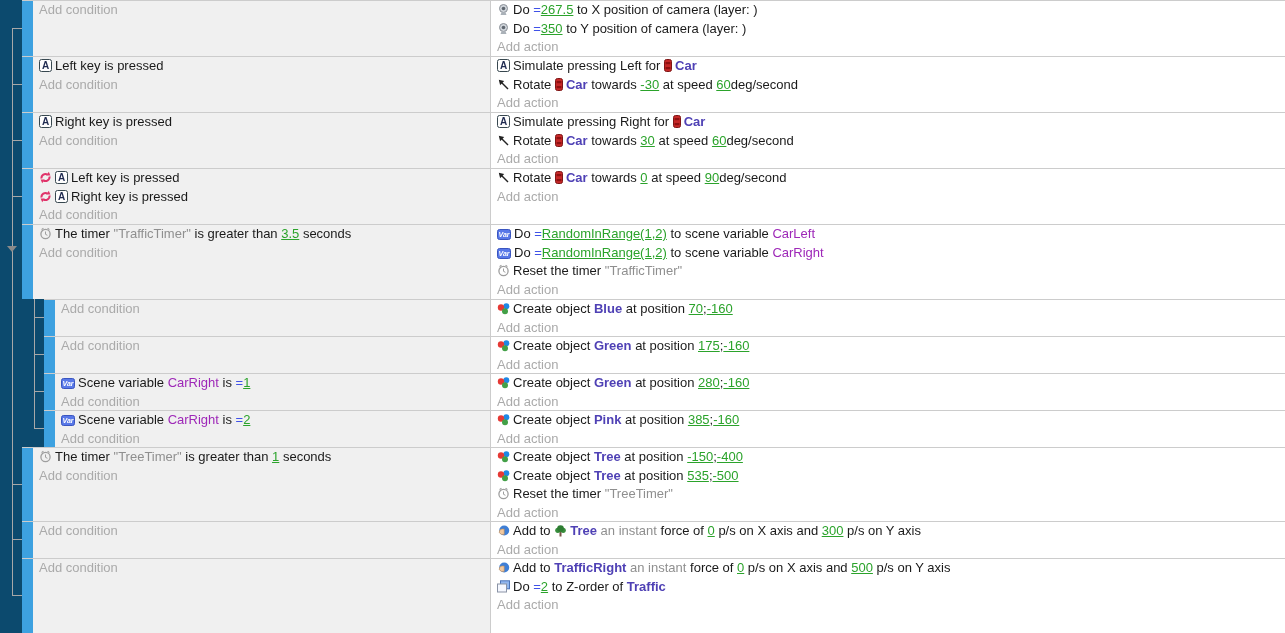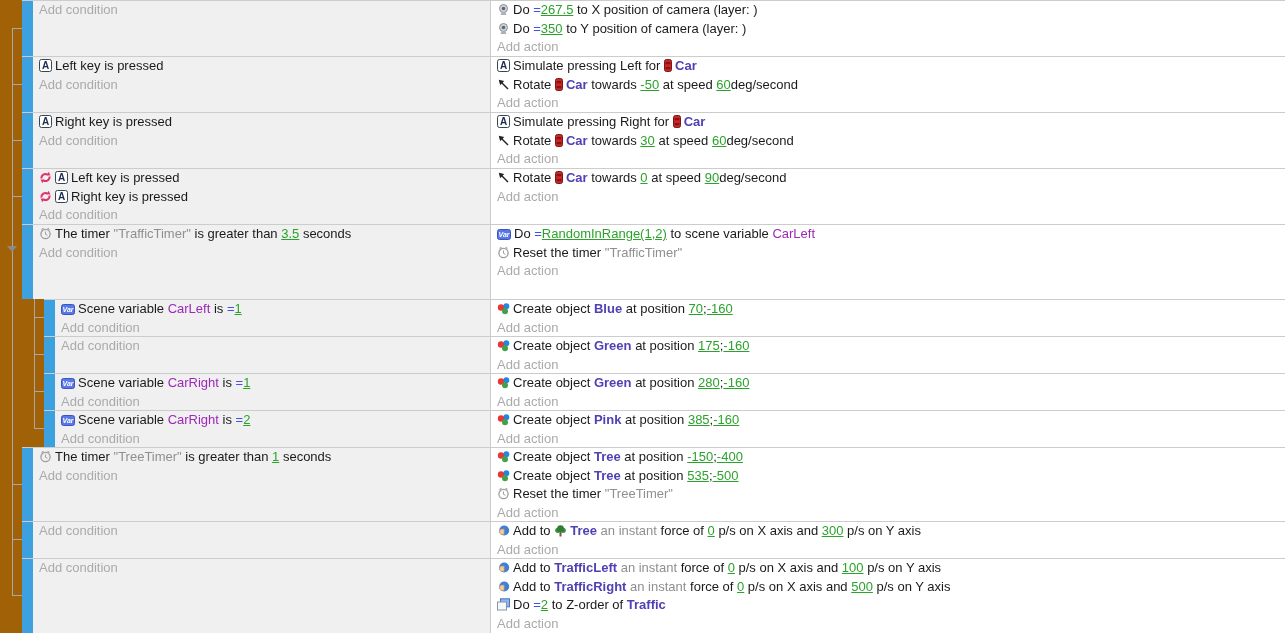--- a/index.html
+++ b/index.html
@@ -1,20 +1,20 @@
 <!DOCTYPE html>
 <html style="--event-bar: #3da1e0; --condition-bg: #f0f0f0; --action-bg: #ffffff; --divider: #cccccc; --tree-line: #a8a8a8; --placeholder: #aaaaaa; --number: #2ba32b; --operator: #4052e8; --scene-variable: #9e28b8; --object-name: #4f41b5; --muted: #8f8f8f; --text: #1a1a1a;"><head>
 <meta charset="utf-8">
 <style>
   html,body{margin:0;padding:0;background:#fff;}
   #sheet{
     position:relative;
     width:1285px;height:633px;
     overflow:hidden;
-    background:#a16207;
+    background:#0c4a6e;
     font-family:"Liberation Sans","DejaVu Sans",sans-serif;
     font-size:13px;
     color:var(--text,#1a1a1a);
   }
   #events{position:relative;}
   .event{
     display:flex;
     box-sizing:border-box;
     border-top:1px solid var(--divider,#ccc);
     overflow:hidden;
@@ -91,21 +91,21 @@
                 <rect x="1.6" y="3" width="4.8" height="2.2" fill="#8e1111"></rect>
                 <rect x="1.6" y="8" width="4.8" height="2.2" fill="#8e1111"></rect>
               </svg></span><span class="seg-obj">Car</span></div>
           <div class="row"><span class="icon"><svg width="13" height="13">
                 <path d="M11 11 L4 4" stroke="#222" stroke-width="1.4"></path>
                 <path d="M1.8 1.8 L7.2 3.1 L3.1 7.2 Z" fill="#222"></path>
               </svg></span><span class="seg-p">Rotate </span><span class="icon"><svg width="8" height="13">
                 <rect x="0.5" y="0.5" width="7" height="12" rx="2" fill="#c62828" stroke="#7f1616"></rect>
                 <rect x="1.6" y="3" width="4.8" height="2.2" fill="#8e1111"></rect>
                 <rect x="1.6" y="8" width="4.8" height="2.2" fill="#8e1111"></rect>
-              </svg></span><span class="seg-obj">Car</span><span class="seg-p"> towards </span><span class="seg-n">-50</span><span class="seg-p"> at speed </span><span class="seg-n">60</span><span class="seg-p">deg/second</span></div>
+              </svg></span><span class="seg-obj">Car</span><span class="seg-p"> towards </span><span class="seg-n">-30</span><span class="seg-p"> at speed </span><span class="seg-n">60</span><span class="seg-p">deg/second</span></div>
           <div class="row ph">Add action</div>
         </div>
       </div>
       <div class="event lvl0" style="height: 56px;">
         <div class="bar"></div>
         <div class="cond">
           <div class="row"><span class="icon"><svg width="13" height="13">
                 <rect x="0.5" y="0.5" width="12" height="12" rx="2" fill="#fdfdfd" stroke="#37474f"></rect>
                 <text x="6.5" y="10" font-size="10" font-weight="bold" fill="#1f2a50" text-anchor="middle">A</text>
               </svg></span><span class="seg-p">Right key is pressed</span></div>
@@ -174,35 +174,35 @@
                 <path d="M6.5 4.5 V7.3 L8.4 8.3" stroke="#9e9e9e" stroke-width="1" fill="none"></path>
                 <path d="M2.6 2.6 L4.4 1.2 M10.4 2.6 L8.6 1.2" stroke="#9e9e9e" stroke-width="1.2"></path>
               </svg></span><span class="seg-p">The timer </span><span class="seg-m">"TrafficTimer"</span><span class="seg-p"> is greater than </span><span class="seg-n">3.5</span><span class="seg-p"> seconds</span></div>
           <div class="row ph">Add condition</div>
         </div>
         <div class="act">
           <div class="row"><span class="icon"><svg width="14" height="11">
                 <rect x="0.5" y="0.5" width="13" height="10" rx="2" fill="#5878e8" stroke="#3a55c0"></rect>
                 <text x="7" y="8" font-size="7" font-style="italic" font-weight="bold" fill="#ffffff" text-anchor="middle">Var</text>
               </svg></span><span class="seg-p">Do </span><span class="seg-o">=</span><span class="seg-n">RandomInRange(1,2)</span><span class="seg-p"> to scene variable </span><span class="seg-v">CarLeft</span></div>
+          <div class="row"><span class="icon"><svg width="14" height="11">
+                <rect x="0.5" y="0.5" width="13" height="10" rx="2" fill="#5878e8" stroke="#3a55c0"></rect>
+                <text x="7" y="8" font-size="7" font-style="italic" font-weight="bold" fill="#ffffff" text-anchor="middle">Var</text>
+              </svg></span><span class="seg-p">Do </span><span class="seg-o">=</span><span class="seg-n">RandomInRange(1,2)</span><span class="seg-p"> to scene variable </span><span class="seg-v">CarRight</span></div>
           <div class="row"><span class="icon"><svg width="13" height="13">
                 <circle cx="6.5" cy="7" r="4.6" fill="none" stroke="#9e9e9e" stroke-width="1.3"></circle>
                 <path d="M6.5 4.5 V7.3 L8.4 8.3" stroke="#9e9e9e" stroke-width="1" fill="none"></path>
                 <path d="M2.6 2.6 L4.4 1.2 M10.4 2.6 L8.6 1.2" stroke="#9e9e9e" stroke-width="1.2"></path>
               </svg></span><span class="seg-p">Reset the timer </span><span class="seg-m">"TrafficTimer"</span></div>
           <div class="row ph">Add action</div>
         </div>
       </div>
       <div class="event lvl1" style="height: 37px;">
         <div class="bar"></div>
         <div class="cond">
-          <div class="row"><span class="icon"><svg width="14" height="11">
-                <rect x="0.5" y="0.5" width="13" height="10" rx="2" fill="#5878e8" stroke="#3a55c0"></rect>
-                <text x="7" y="8" font-size="7" font-style="italic" font-weight="bold" fill="#ffffff" text-anchor="middle">Var</text>
-              </svg></span><span class="seg-p">Scene variable </span><span class="seg-v">CarLeft</span><span class="seg-p"> is </span><span class="seg-o">=</span><span class="seg-n">1</span></div>
           <div class="row ph">Add condition</div>
         </div>
         <div class="act">
           <div class="row"><span class="icon"><svg width="13" height="13">
                 <circle cx="9.3" cy="4.3" r="3" fill="#1e88e5"></circle>
                 <circle cx="4" cy="5.5" r="3.2" fill="#e53935"></circle>
                 <circle cx="8" cy="9.3" r="3" fill="#43a047"></circle>
               </svg></span><span class="seg-p">Create object </span><span class="seg-obj">Blue</span><span class="seg-p"> at position </span><span class="seg-n">70</span><span class="seg-p">;</span><span class="seg-n">-160</span></div>
           <div class="row ph">Add action</div>
         </div>
@@ -303,24 +303,20 @@
               </svg></span><span class="seg-obj">Tree</span><span class="seg-m"> an instant</span><span class="seg-p"> force of </span><span class="seg-n">0</span><span class="seg-p"> p/s on X axis and </span><span class="seg-n">300</span><span class="seg-p"> p/s on Y axis</span></div>
           <div class="row ph">Add action</div>
         </div>
       </div>
       <div class="event lvl0" style="height: 75px;">
         <div class="bar"></div>
         <div class="cond">
           <div class="row ph">Add condition</div>
         </div>
         <div class="act">
-          <div class="row"><span class="icon"><svg width="13" height="13">
-                <circle cx="7.2" cy="6.5" r="5" fill="#3f7fd6"></circle>
-                <path d="M2.2 8.6 Q2.2 5 5 5 L7.2 5 L7.2 10.4 L4.4 10.4 Z" fill="#f2c9a0" stroke="#b98a5a" stroke-width="0.6"></path>
-              </svg></span><span class="seg-p">Add to </span><span class="seg-obj">TrafficLeft</span><span class="seg-m"> an instant</span><span class="seg-p"> force of </span><span class="seg-n">0</span><span class="seg-p"> p/s on X axis and </span><span class="seg-n">100</span><span class="seg-p"> p/s on Y axis</span></div>
           <div class="row"><span class="icon"><svg width="13" height="13">
                 <circle cx="7.2" cy="6.5" r="5" fill="#3f7fd6"></circle>
                 <path d="M2.2 8.6 Q2.2 5 5 5 L7.2 5 L7.2 10.4 L4.4 10.4 Z" fill="#f2c9a0" stroke="#b98a5a" stroke-width="0.6"></path>
               </svg></span><span class="seg-p">Add to </span><span class="seg-obj">TrafficRight</span><span class="seg-m"> an instant</span><span class="seg-p"> force of </span><span class="seg-n">0</span><span class="seg-p"> p/s on X axis and </span><span class="seg-n">500</span><span class="seg-p"> p/s on Y axis</span></div>
           <div class="row"><span class="icon"><svg width="13" height="13">
                 <rect x="3.5" y="0.8" width="9" height="8" fill="#90b6ee" stroke="#4a74b8"></rect>
                 <rect x="0.5" y="4" width="9" height="8" fill="#f5f8ff" stroke="#8a93a5"></rect>
               </svg></span><span class="seg-p">Do </span><span class="seg-o">=</span><span class="seg-n">2</span><span class="seg-p"> to Z-order of </span><span class="seg-obj">Traffic</span></div>
           <div class="row ph">Add action</div>
         </div>

